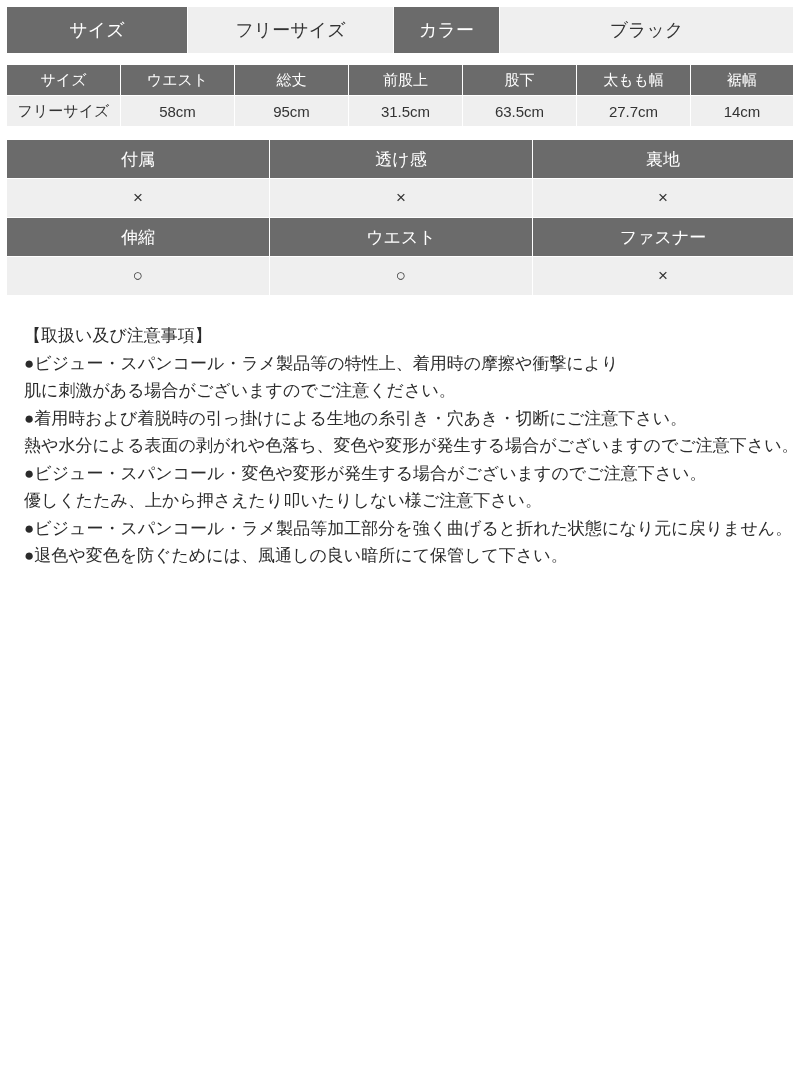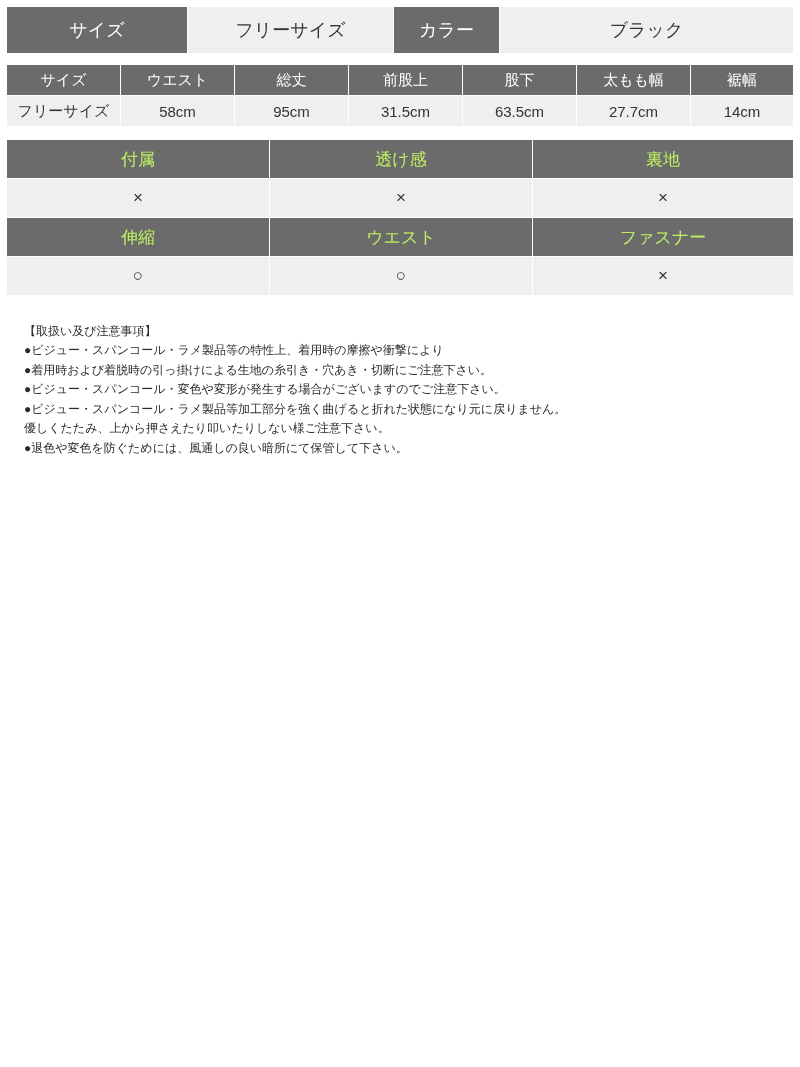--- a/index.html
+++ b/index.html
@@ -72,37 +72,37 @@
   
   .t3 {
     margin-bottom: 18px;
   }
   .t3 td {
     height: 38px;
     font-size: 17px;
   }
   .t3 .hd {
     background: #6b6b6b;
-    color: #bef264;
+    color: #ffffff;
   }
   .t3 .val {
     background: #efefef;
     color: #333333;
     font-size: 17px;
   }
   .mark {
     display: inline-block;
     line-height: 1;
     font-size: 17px;
   }
 
   
   .notes {
     margin: 26px 0 0 18px;
-    font-size: 12px;
+    font-size: 17px;
     line-height: 1.62;
     color: #2b2b2b;
   }
   .notes .line {
     white-space: pre;
   }
 </style>
 </head>
 <body>
 
@@ -163,20 +163,22 @@
         <td class="val"><span class="mark">○</span></td>
         <td class="val"><span class="mark">○</span></td>
         <td class="val"><span class="mark">×</span></td>
       </tr>
     </tbody>
   </table>
 
   <div class="notes">
     <div class="line">【取扱い及び注意事項】</div>
     <div class="line">●ビジュー・スパンコール・ラメ製品等の特性上、着用時の摩擦や衝撃により</div>
+    <div class="line">肌に刺激がある場合がございますのでご注意ください。</div>
     <div class="line">●着用時および着脱時の引っ掛けによる生地の糸引き・穴あき・切断にご注意下さい。</div>
+    <div class="line">熱や水分による表面の剥がれや色落ち、変色や変形が発生する場合がございますのでご注意下さい。</div>
     <div class="line">●ビジュー・スパンコール・変色や変形が発生する場合がございますのでご注意下さい。</div>
+    <div class="line">優しくたたみ、上から押さえたり叩いたりしない様ご注意下さい。</div>
     <div class="line">●ビジュー・スパンコール・ラメ製品等加工部分を強く曲げると折れた状態になり元に戻りません。</div>
-    <div class="line">優しくたたみ、上から押さえたり叩いたりしない様ご注意下さい。</div>
     <div class="line">●退色や変色を防ぐためには、風通しの良い暗所にて保管して下さい。</div>
   </div>
 
 </div>
 
 </body></html>

